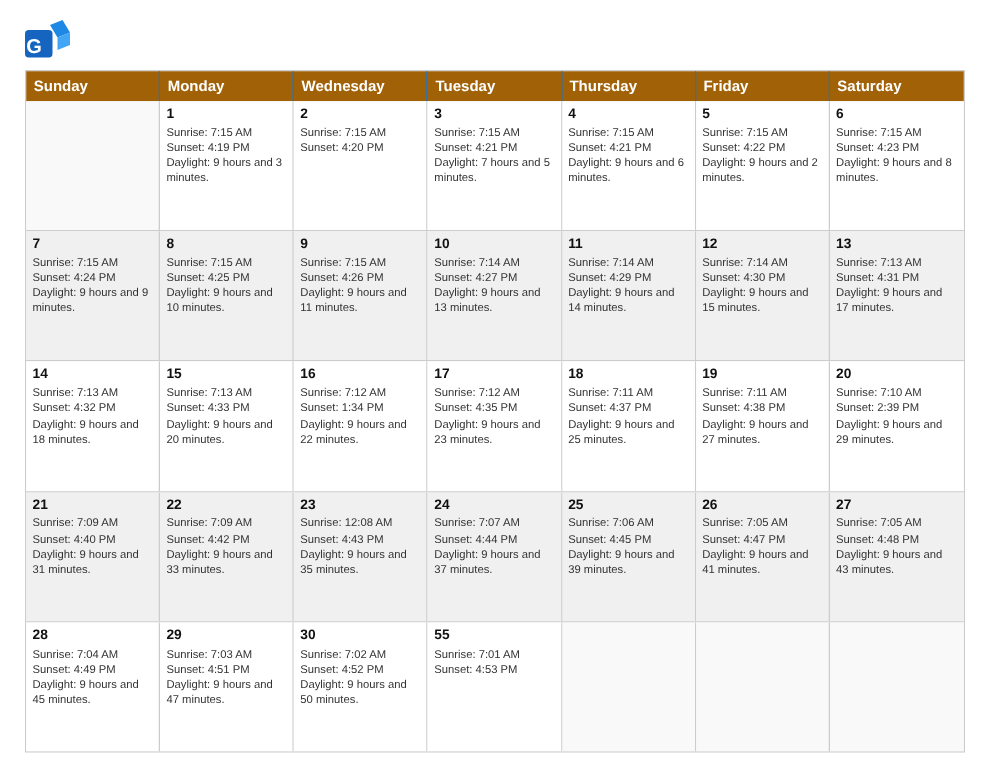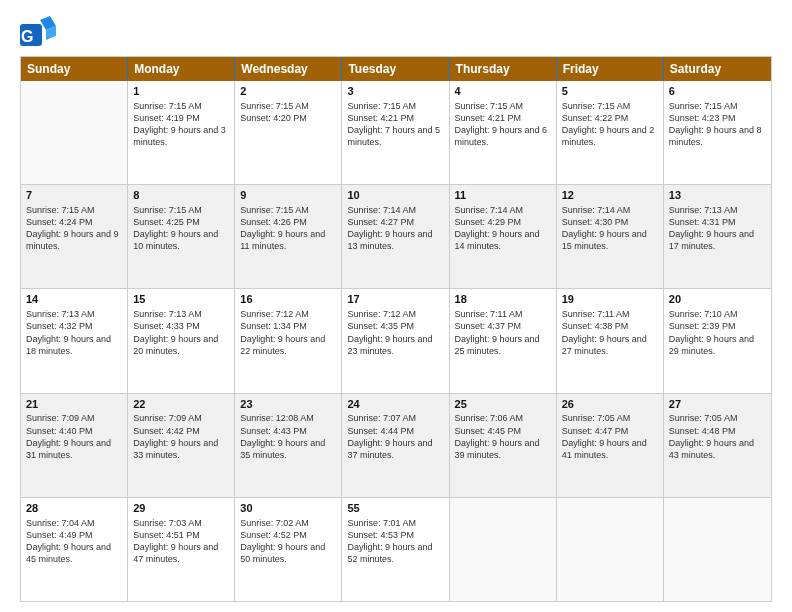--- a/index.html
+++ b/index.html
@@ -325,21 +325,20 @@
           <div class="cal-cell">
             <div class="day-num">30</div>
             <div class="cell-text">Sunrise: 7:02 AM</div>
             <div class="cell-text">Sunset: 4:52 PM</div>
             <div class="cell-text">Daylight: 9 hours and 50 minutes.</div>
           </div>
           <div class="cal-cell">
             <div class="day-num">55</div>
             <div class="cell-text">Sunrise: 7:01 AM</div>
             <div class="cell-text">Sunset: 4:53 PM</div>
-            <div class="cell-text">Daylight: 9 hours and 52 minutes.</div>
           </div>
           <div class="cal-cell empty"></div>
           <div class="cal-cell empty"></div>
           <div class="cal-cell empty"></div>
         </div>
       </div>
   </div>
 </div>
 
 </body></html>

